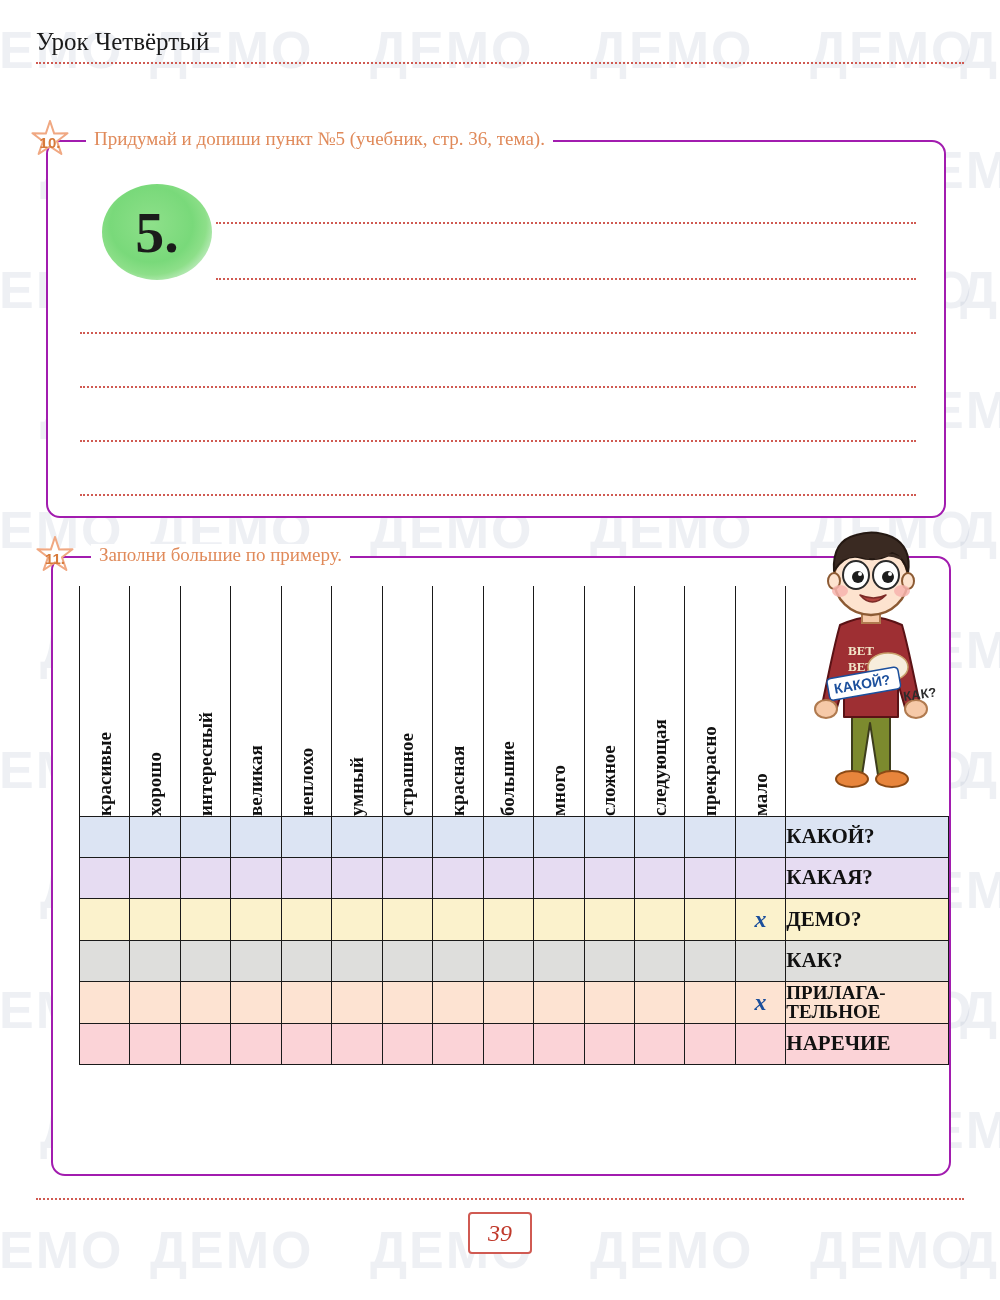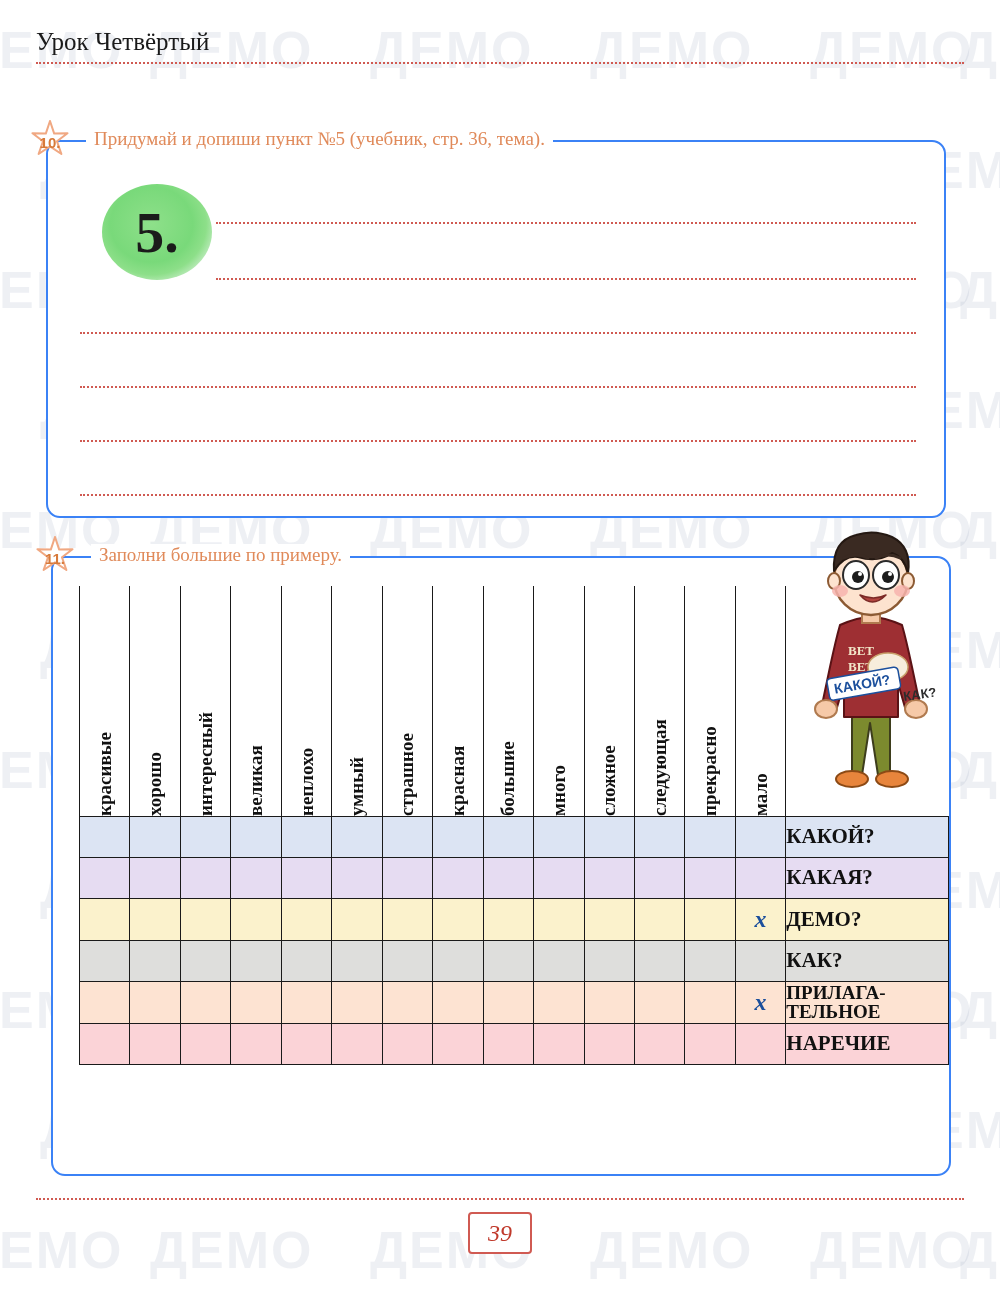--- a/index.html
+++ b/index.html
@@ -47,21 +47,21 @@
   }
   #header-rule {
     border-bottom: 2px dotted #d05a52;
     width: 928px;
     height: 0;
   }
 
   
   .ex-box {
     position: absolute;
-    border: 2px solid #3b82f6;
+    border: 2px solid #a21caf;
     border-radius: 14px;
     background: #fff;
     z-index: 10;
   }
   .ex-num {
     position: absolute;
     width: 44px; height: 44px;
     left: -20px; top: -22px;
     z-index: 20;
   }

